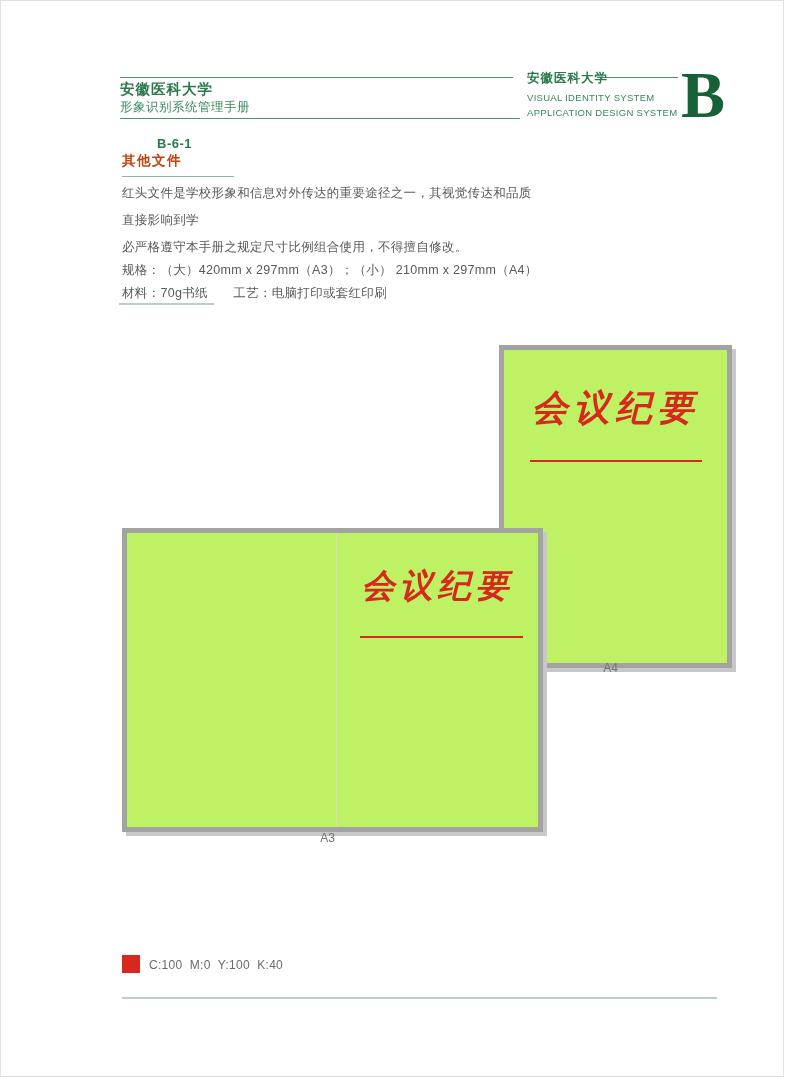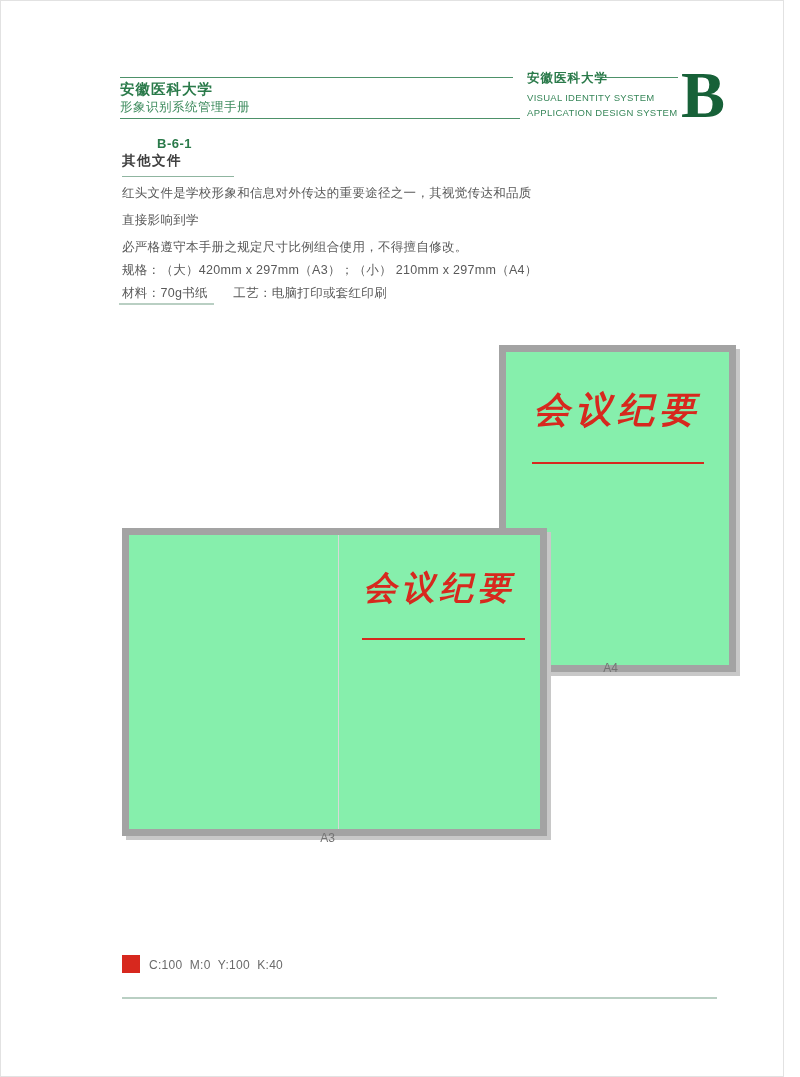--- a/index.html
+++ b/index.html
@@ -18,32 +18,32 @@
   .univ{left:120px;top:80px;font-size:14.5px;font-weight:bold;color:#2a7a4a;letter-spacing:1px;}
   .manual{left:120px;top:99px;font-size:12.5px;color:#3c8a5c;letter-spacing:0.5px;}
   .sys-cn{left:527px;top:70px;font-size:12.5px;font-weight:bold;color:#2a7a4a;letter-spacing:1px;}
   .sys-en1{left:527px;top:92px;font-size:9.5px;color:#38875a;letter-spacing:0.3px;}
   .sys-en2{left:527px;top:107px;font-size:9.5px;color:#38875a;letter-spacing:0.3px;}
   .big-b{left:681px;top:62px;font-family:"Liberation Serif","DejaVu Serif",serif;
          font-size:66px;font-weight:bold;color:#176138;line-height:1;}
 
   
   .sec-code{left:122px;top:136px;font-size:13px;font-weight:bold;color:#2a7a4a;letter-spacing:0.5px;padding-left:35px;}
-  .sec-title{left:122px;top:152px;font-size:13.5px;font-weight:bold;color:#404040;letter-spacing:1.5px;}
+  .sec-title{left:122px;top:152px;font-size:13.5px;font-weight:bold;color:#c2410c;letter-spacing:1.5px;}
   .sec-underline{left:122px;top:176px;width:112px;height:1px;background:#8fb5a0;}
 
   
   .body-par{left:122px;top:180px;width:420px;font-size:12.5px;color:#595959;
             line-height:27px;letter-spacing:0.3px;}
   .spec-line{left:122px;top:262px;font-size:12.5px;color:#595959;letter-spacing:0.3px;white-space:pre;}
   .mat-line{left:122px;top:285px;font-size:12.5px;color:#595959;letter-spacing:0.3px;white-space:pre;}
   .divider-short{left:119px;top:303px;width:95px;height:2px;background:#b9cfc3;}
 
   
-  .page{background:#86efac;border:7px solid #a3a3a3;box-shadow:4px 4px 0 0 #c8c8c8;}
+  .page{background:#bef264;border:5px solid #a3a3a3;box-shadow:4px 4px 0 0 #c8c8c8;}
   .a4-page{left:499px;top:345px;width:223px;height:313px;z-index:1;}
   .a3-page{left:122px;top:528px;width:411px;height:294px;z-index:2;}
   .fold-line{position:absolute;left:209px;top:0;width:1px;height:100%;background:#d8d8d8;}
   .doc-title{position:absolute;color:#d7281e;
              font-family:"Liberation Serif","DejaVu Serif",serif;
              font-style:italic;font-weight:bold;text-align:center;white-space:nowrap;}
   .a4-title{left:0;width:100%;top:34px;font-size:36px;letter-spacing:6px;}
   .a3-title{left:210px;width:201px;top:31px;font-size:33px;letter-spacing:5px;}
   .red-rule{position:absolute;height:2px;background:#d7281e;}
   .a4-red-rule{left:26px;top:110px;width:172px;}

